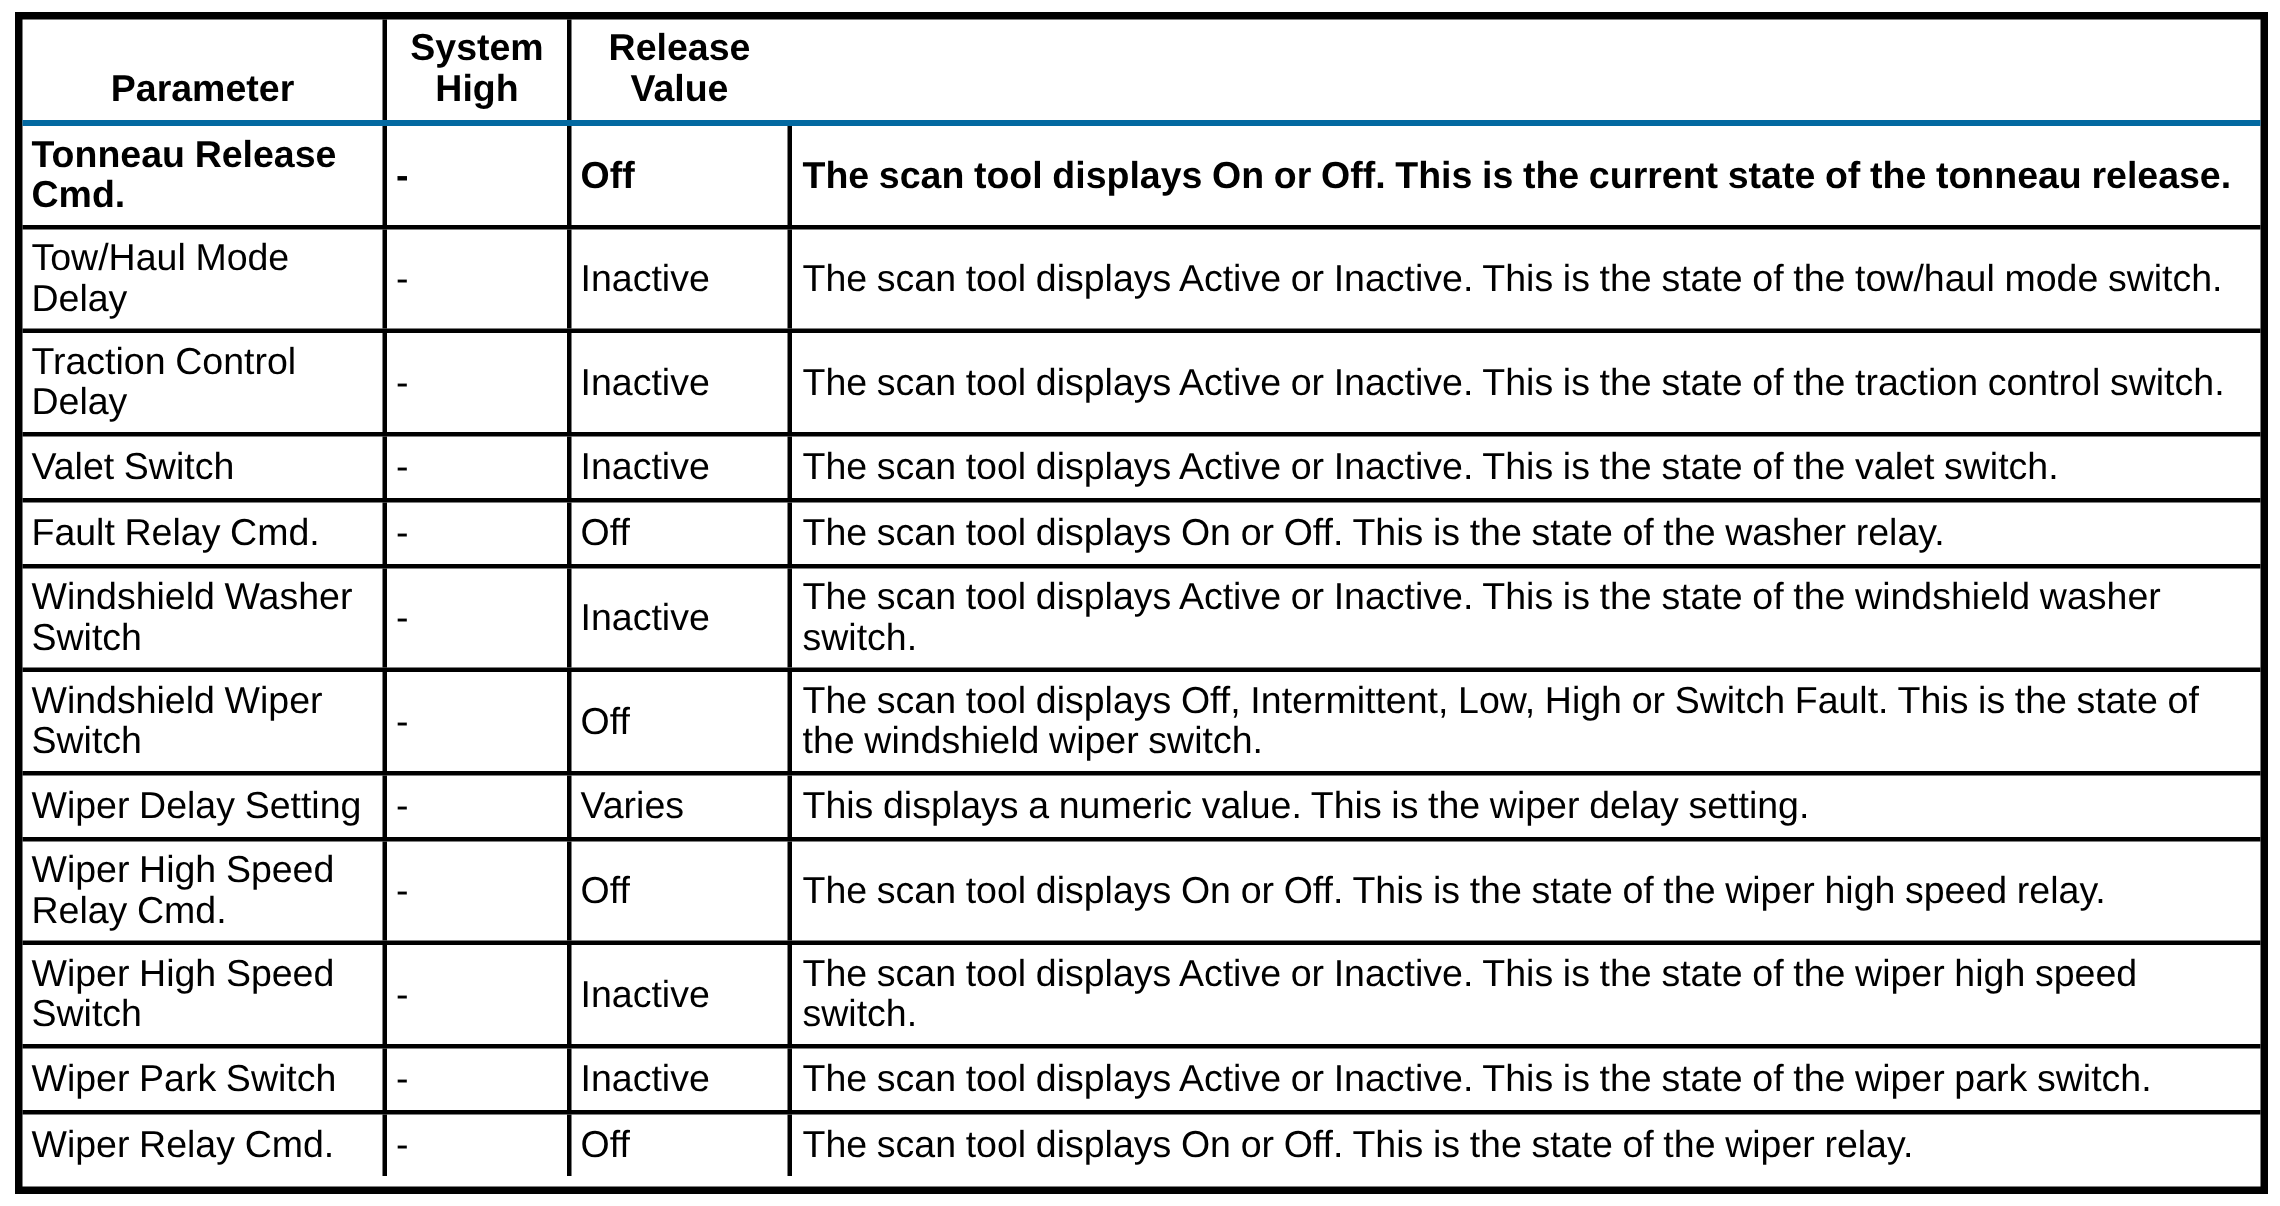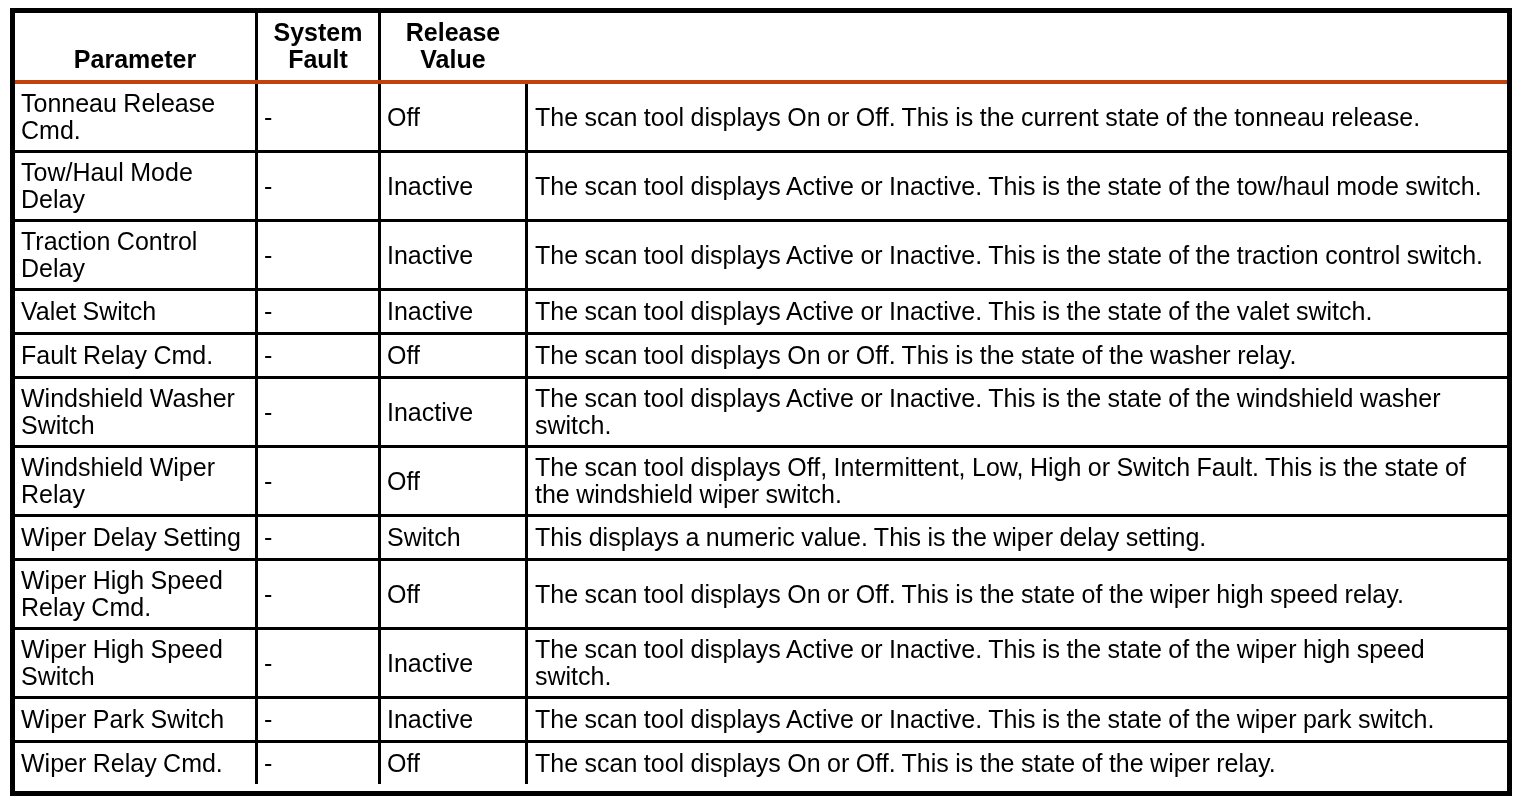--- a/index.html
+++ b/index.html
@@ -28,21 +28,22 @@
   }
   .row {
     display: grid;
     grid-template-columns: 240px 123px 147px 1fr;
     border-top: 3px solid #000000;
   }
   .row.header-row {
     border-top: none;
   }
   .row.first-data-row {
-    border-top: 4px solid #c2410c;
+    border-top: 4px solid #0369a1;
+    font-weight: bold;
   }
   .cell {
     display: flex;
     align-items: center;
     box-sizing: border-box;
     padding: 6px 6px;
     font-size: 25px;
     line-height: 27px;
     min-height: 41px;
     text-align: left;
@@ -63,21 +64,21 @@
     padding-bottom: 7px;
   }
 </style>
 </head>
 <body>
 
 <div class="page">
   <div class="tbl">
     <div class="row header-row">
       <div class="cell">Parameter</div>
-      <div class="cell">System Fault</div>
+      <div class="cell">System High</div>
       <div class="cell">Release Value</div>
     </div>
     <div id="rows">
         <div class="row first-data-row">
           <div class="cell param">Tonneau Release Cmd.</div>
           <div class="cell state">-</div>
           <div class="cell expected">Off</div>
           <div class="cell def">The scan tool displays On or Off. This is the current state of the tonneau release.</div>
         </div>
         <div class="row">
@@ -104,29 +105,29 @@
           <div class="cell expected">Off</div>
           <div class="cell def">The scan tool displays On or Off. This is the state of the washer relay.</div>
         </div>
         <div class="row">
           <div class="cell param">Windshield Washer Switch</div>
           <div class="cell state">-</div>
           <div class="cell expected">Inactive</div>
           <div class="cell def">The scan tool displays Active or Inactive. This is the state of the windshield washer switch.</div>
         </div>
         <div class="row">
-          <div class="cell param">Windshield Wiper Relay</div>
+          <div class="cell param">Windshield Wiper Switch</div>
           <div class="cell state">-</div>
           <div class="cell expected">Off</div>
           <div class="cell def">The scan tool displays Off, Intermittent, Low, High or Switch Fault. This is the state of the windshield wiper switch.</div>
         </div>
         <div class="row">
           <div class="cell param">Wiper Delay Setting</div>
           <div class="cell state">-</div>
-          <div class="cell expected">Switch</div>
+          <div class="cell expected">Varies</div>
           <div class="cell def">This displays a numeric value. This is the wiper delay setting.</div>
         </div>
         <div class="row">
           <div class="cell param">Wiper High Speed Relay Cmd.</div>
           <div class="cell state">-</div>
           <div class="cell expected">Off</div>
           <div class="cell def">The scan tool displays On or Off. This is the state of the wiper high speed relay.</div>
         </div>
         <div class="row">
           <div class="cell param">Wiper High Speed Switch</div>

